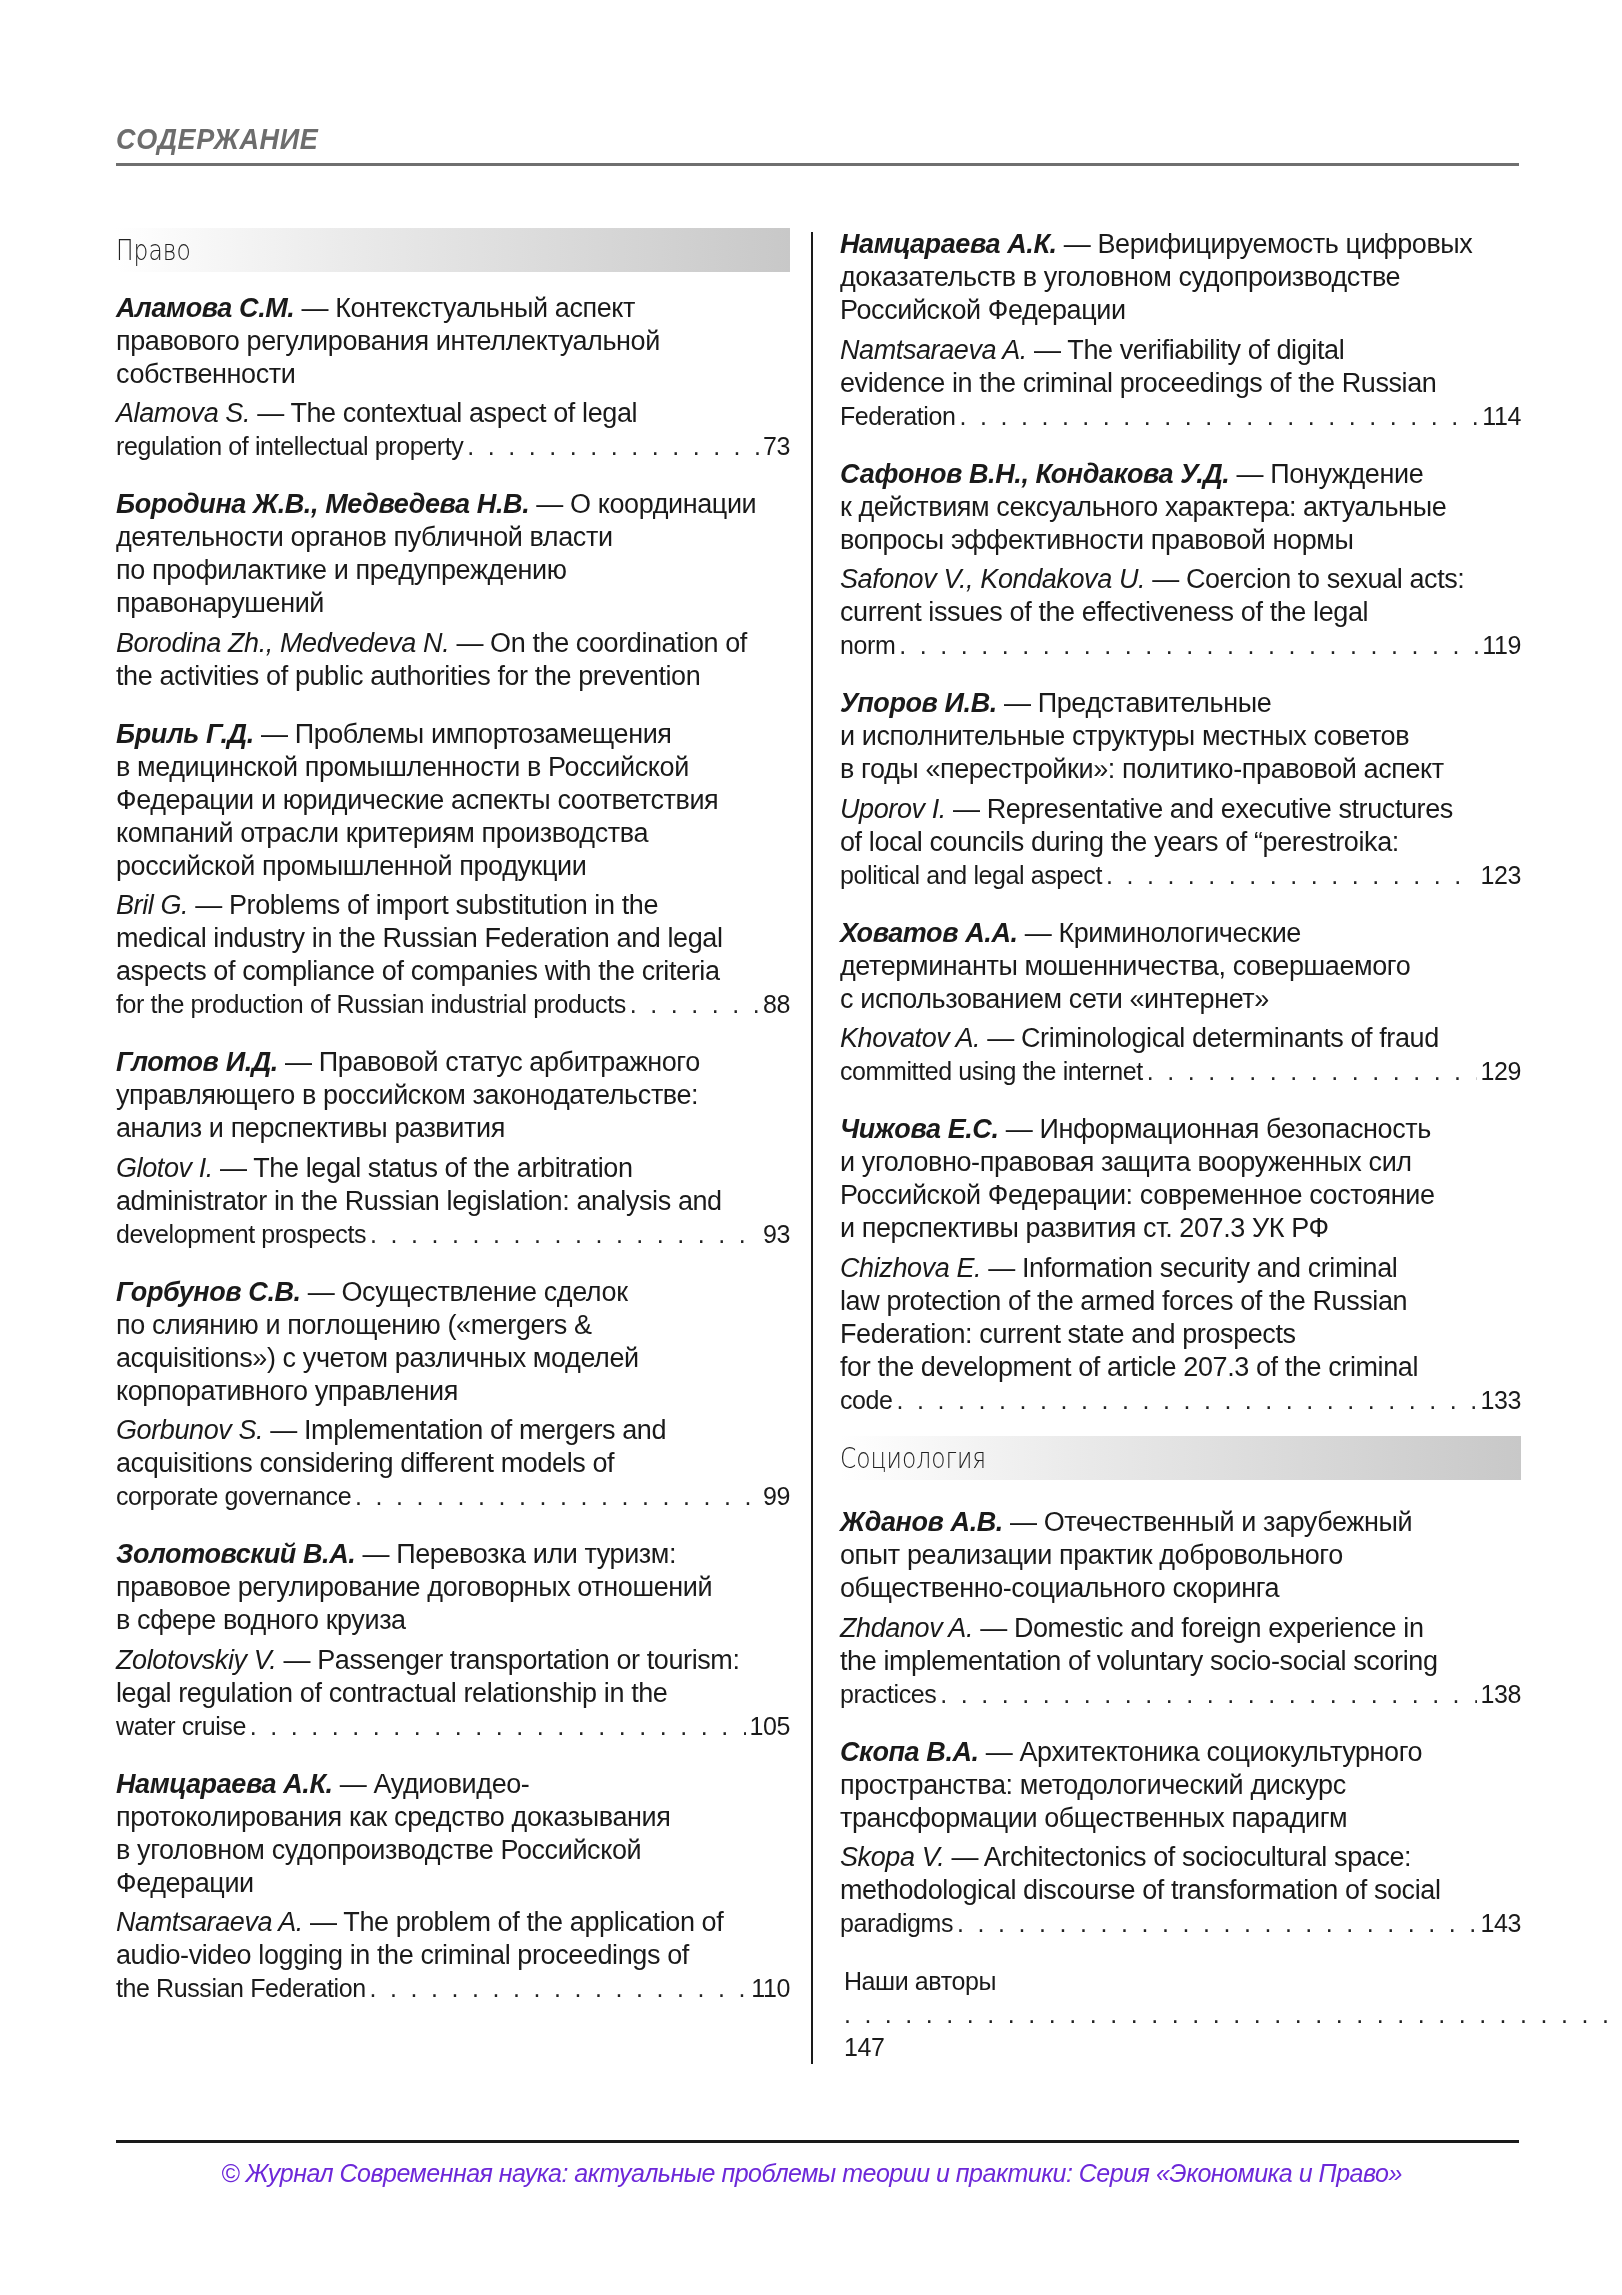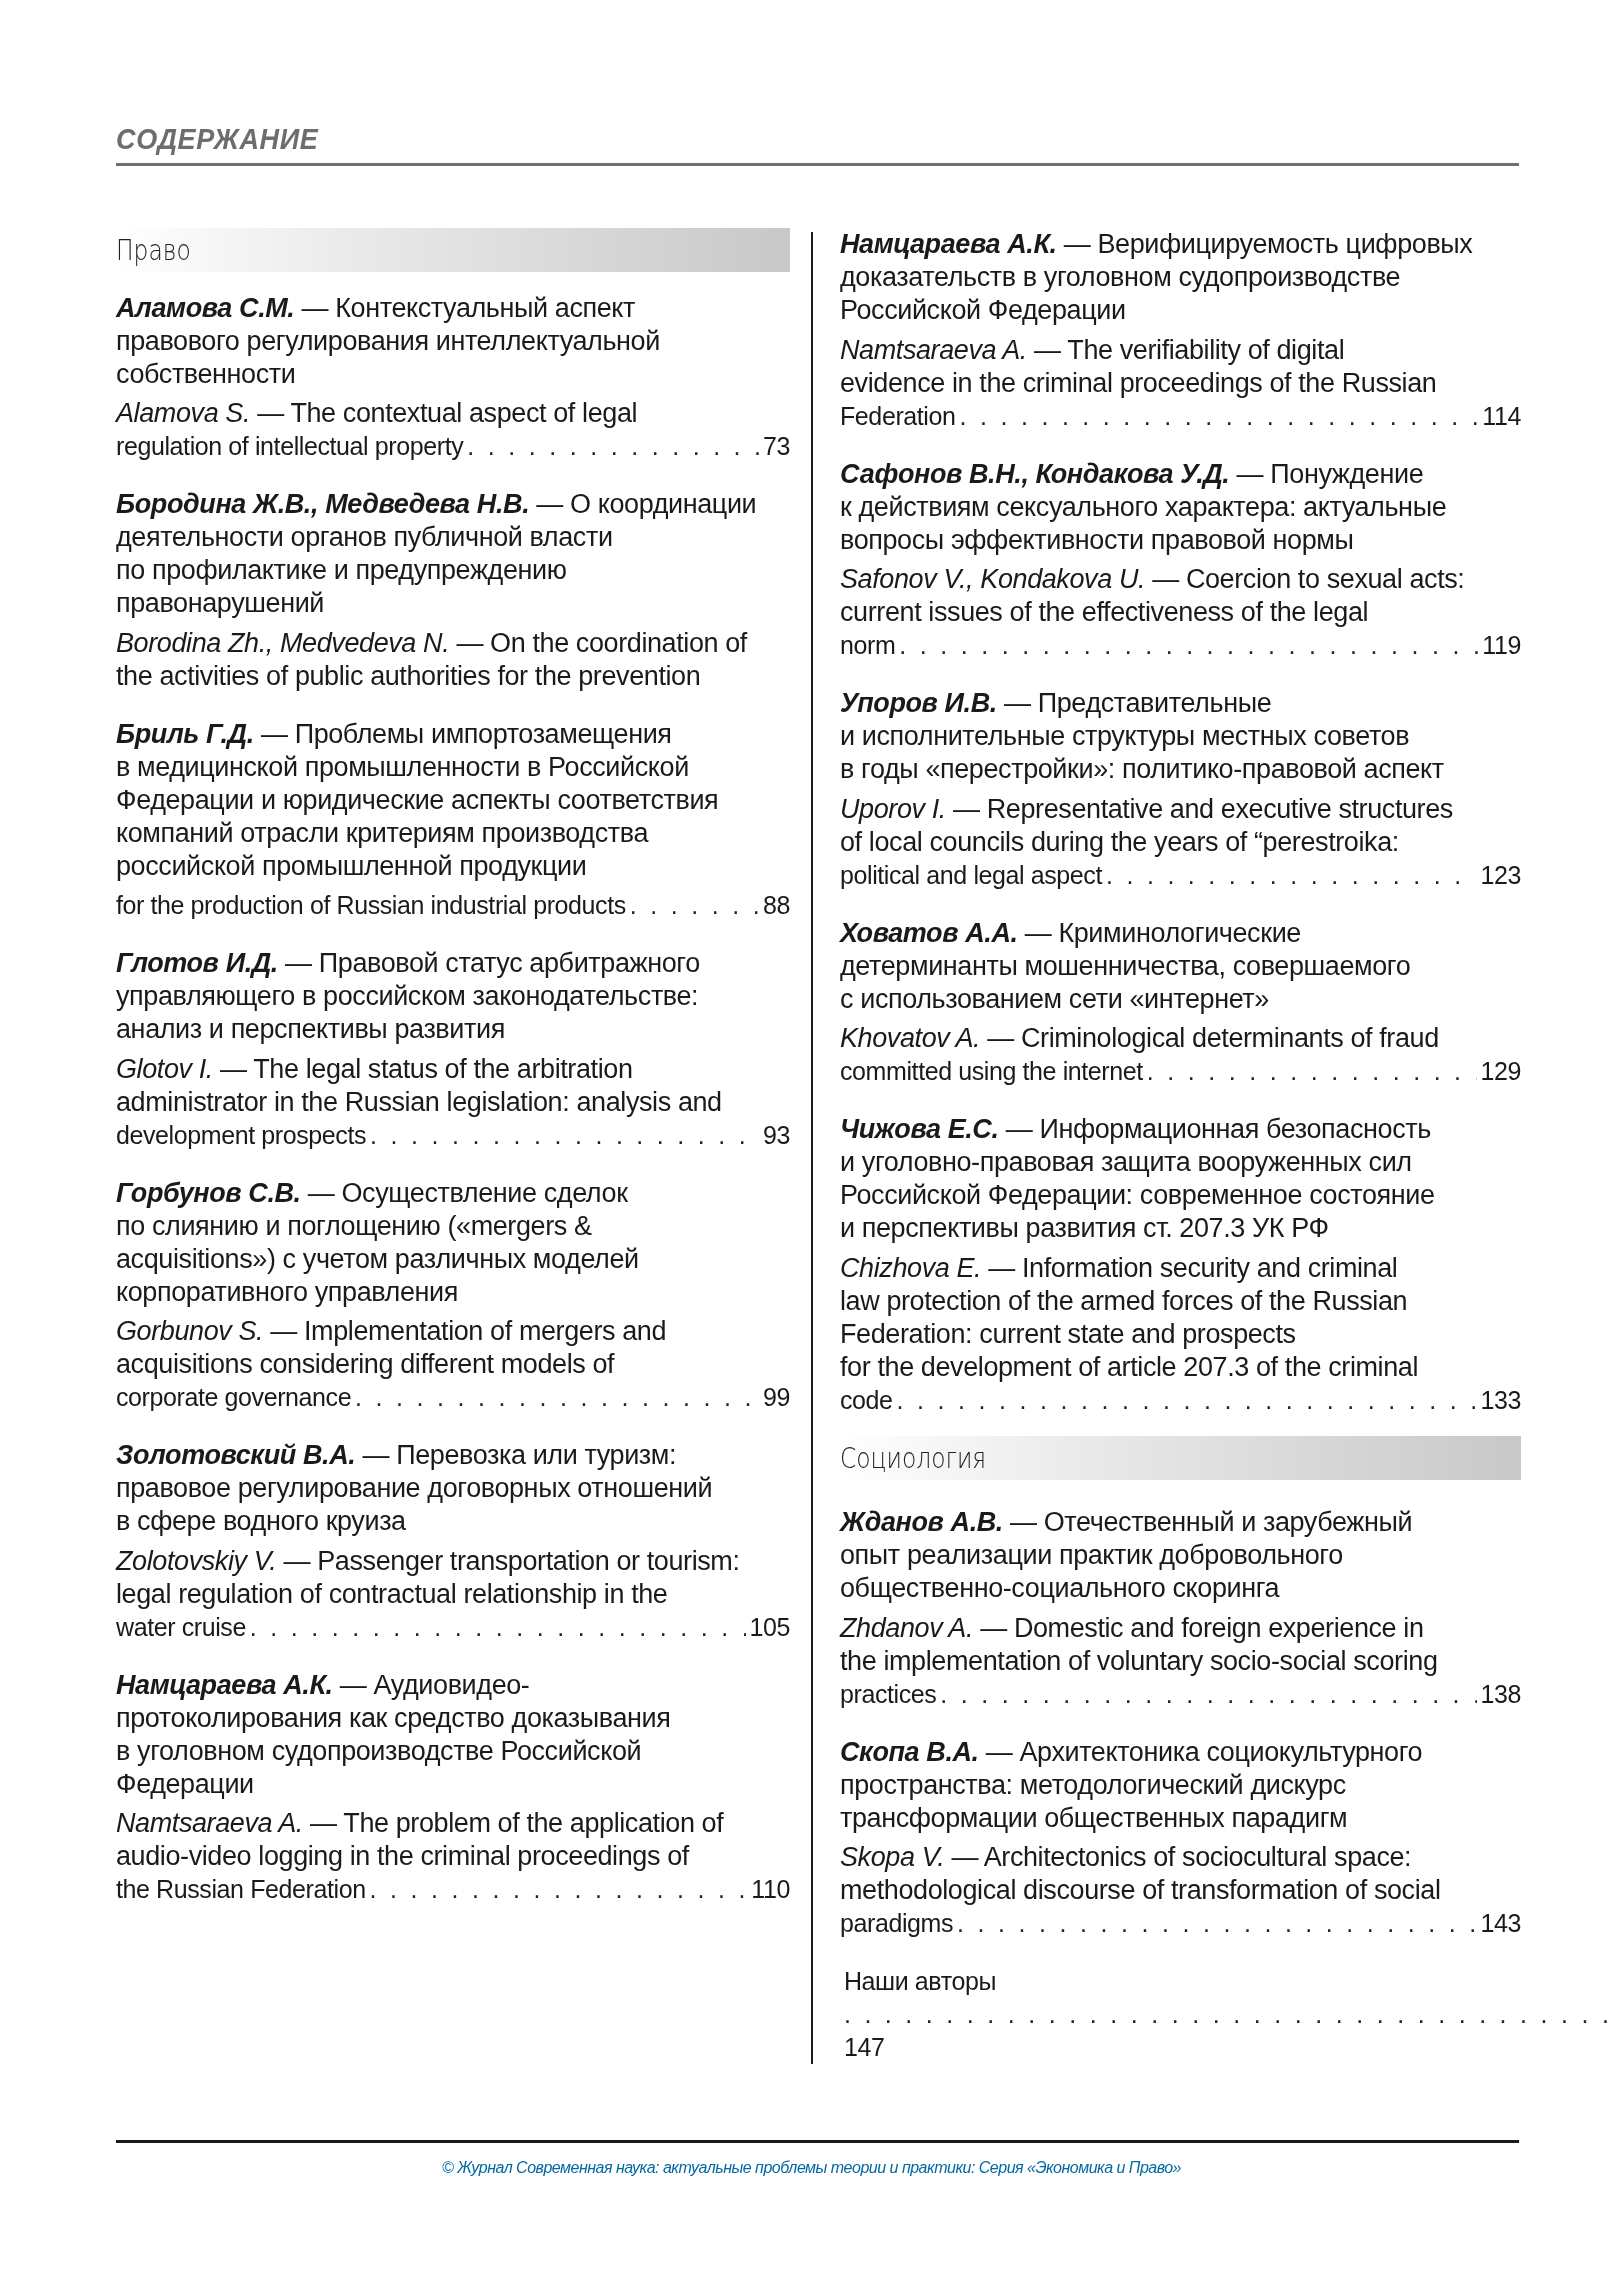--- a/index.html
+++ b/index.html
@@ -62,21 +62,21 @@
     content: ". . . . . . . . . . . . . . . . . . . . . . . . . . . . . . . . . . . . . . . . . . . . . . . . . . . . . . . . . . . . . . . . . . . . . . . . . . . . . . .";
   }
   .pgnum { white-space: nowrap; }
   .en-line { white-space: nowrap; }
   .bottom-rule {
     position: absolute; left: 116px; top: 2140px; width: 1403px; height: 3.3px;
     background: #1a1a1a;
   }
   .footer {
     position: absolute; left: 0; width: 1623px; top: 2159px; text-align: center;
-    font-style: italic; font-size: 16px; color: #0369a1; letter-spacing: -0.5px;
+    font-style: italic; font-size: 25px; color: #6d28d9; letter-spacing: -0.5px;
   }
   .authors-line { margin-top: 2.6px; flex-direction: column; }
 </style>
 </head>
 <body>
 
 <div class="page-title">СОДЕРЖАНИЕ</div>
 <div class="top-rule"></div>
 <div class="divider"></div>
 
@@ -93,20 +93,21 @@
           <span class="leader"></span>
           <span class="pgnum">73</span>
         </div>
       </div>
       <div class="entry">
         <p class="ru"><span class="author-ru">Бородина Ж.В., Медведева Н.В.</span> — <span>О координации</span><br><span>деятельности органов публичной власти</span><br><span>по профилактике и предупреждению</span><br><span>правонарушений</span></p>
         <p><span class="author-en">Borodina Zh., Medvedeva N.</span><span class="en-line"> — On the coordination of</span><br><span class="en-line">the activities of public authorities for the prevention</span></p>
       </div>
       <div class="entry">
         <p class="ru"><span class="author-ru">Бриль Г.Д.</span> — <span>Проблемы импортозамещения</span><br><span>в медицинской промышленности в Российской</span><br><span>Федерации и юридические аспекты соответствия</span><br><span>компаний отрасли критериям производства</span><br><span>российской промышленной продукции</span></p>
+        <p><span class="author-en">Bril G.</span><span class="en-line"> — Problems of import substitution in the</span><br><span class="en-line">medical industry in the Russian Federation and legal</span><br><span class="en-line">aspects of compliance of companies with the criteria</span></p>
         <div class="en-last">
           <span>for the production of Russian industrial products</span>
           <span class="leader"></span>
           <span class="pgnum">88</span>
         </div>
       </div>
       <div class="entry">
         <p class="ru"><span class="author-ru">Глотов И.Д.</span> — <span>Правовой статус арбитражного</span><br><span>управляющего в российском законодательстве:</span><br><span>анализ и перспективы развития</span></p>
         <p><span class="author-en">Glotov I.</span><span class="en-line"> — The legal status of the arbitration</span><br><span class="en-line">administrator in the Russian legislation: analysis and</span></p>
         <div class="en-last">

